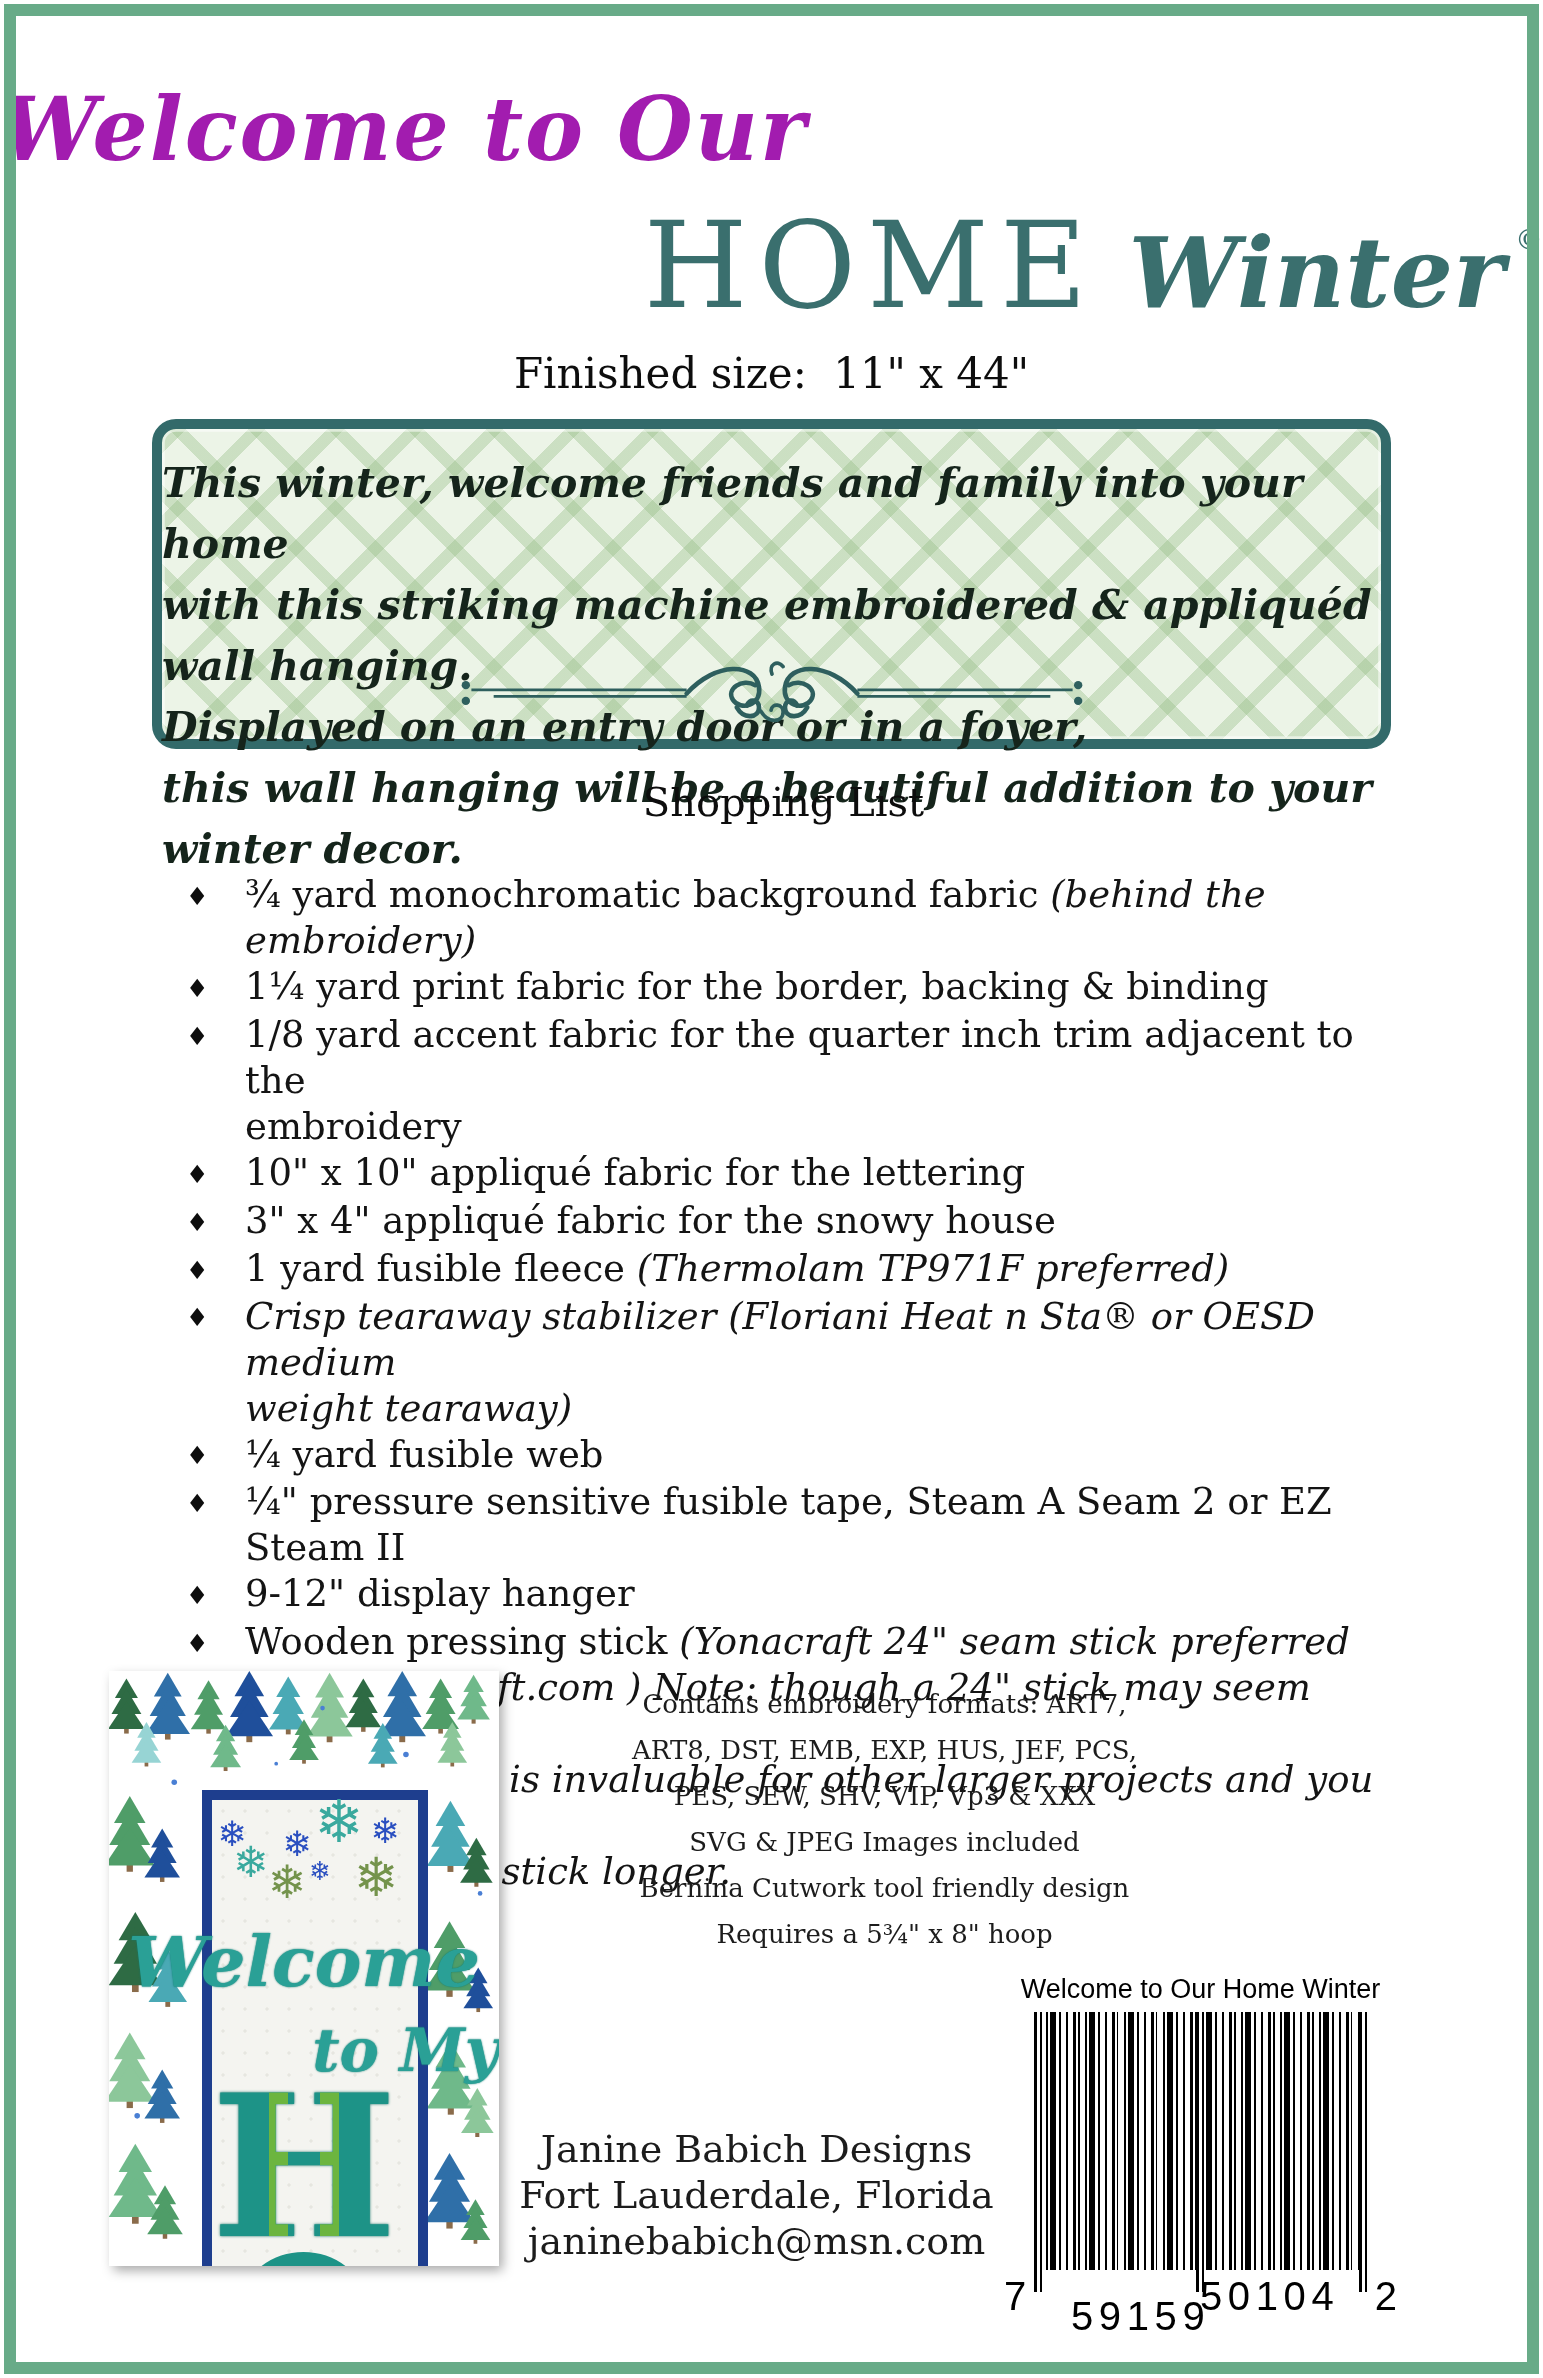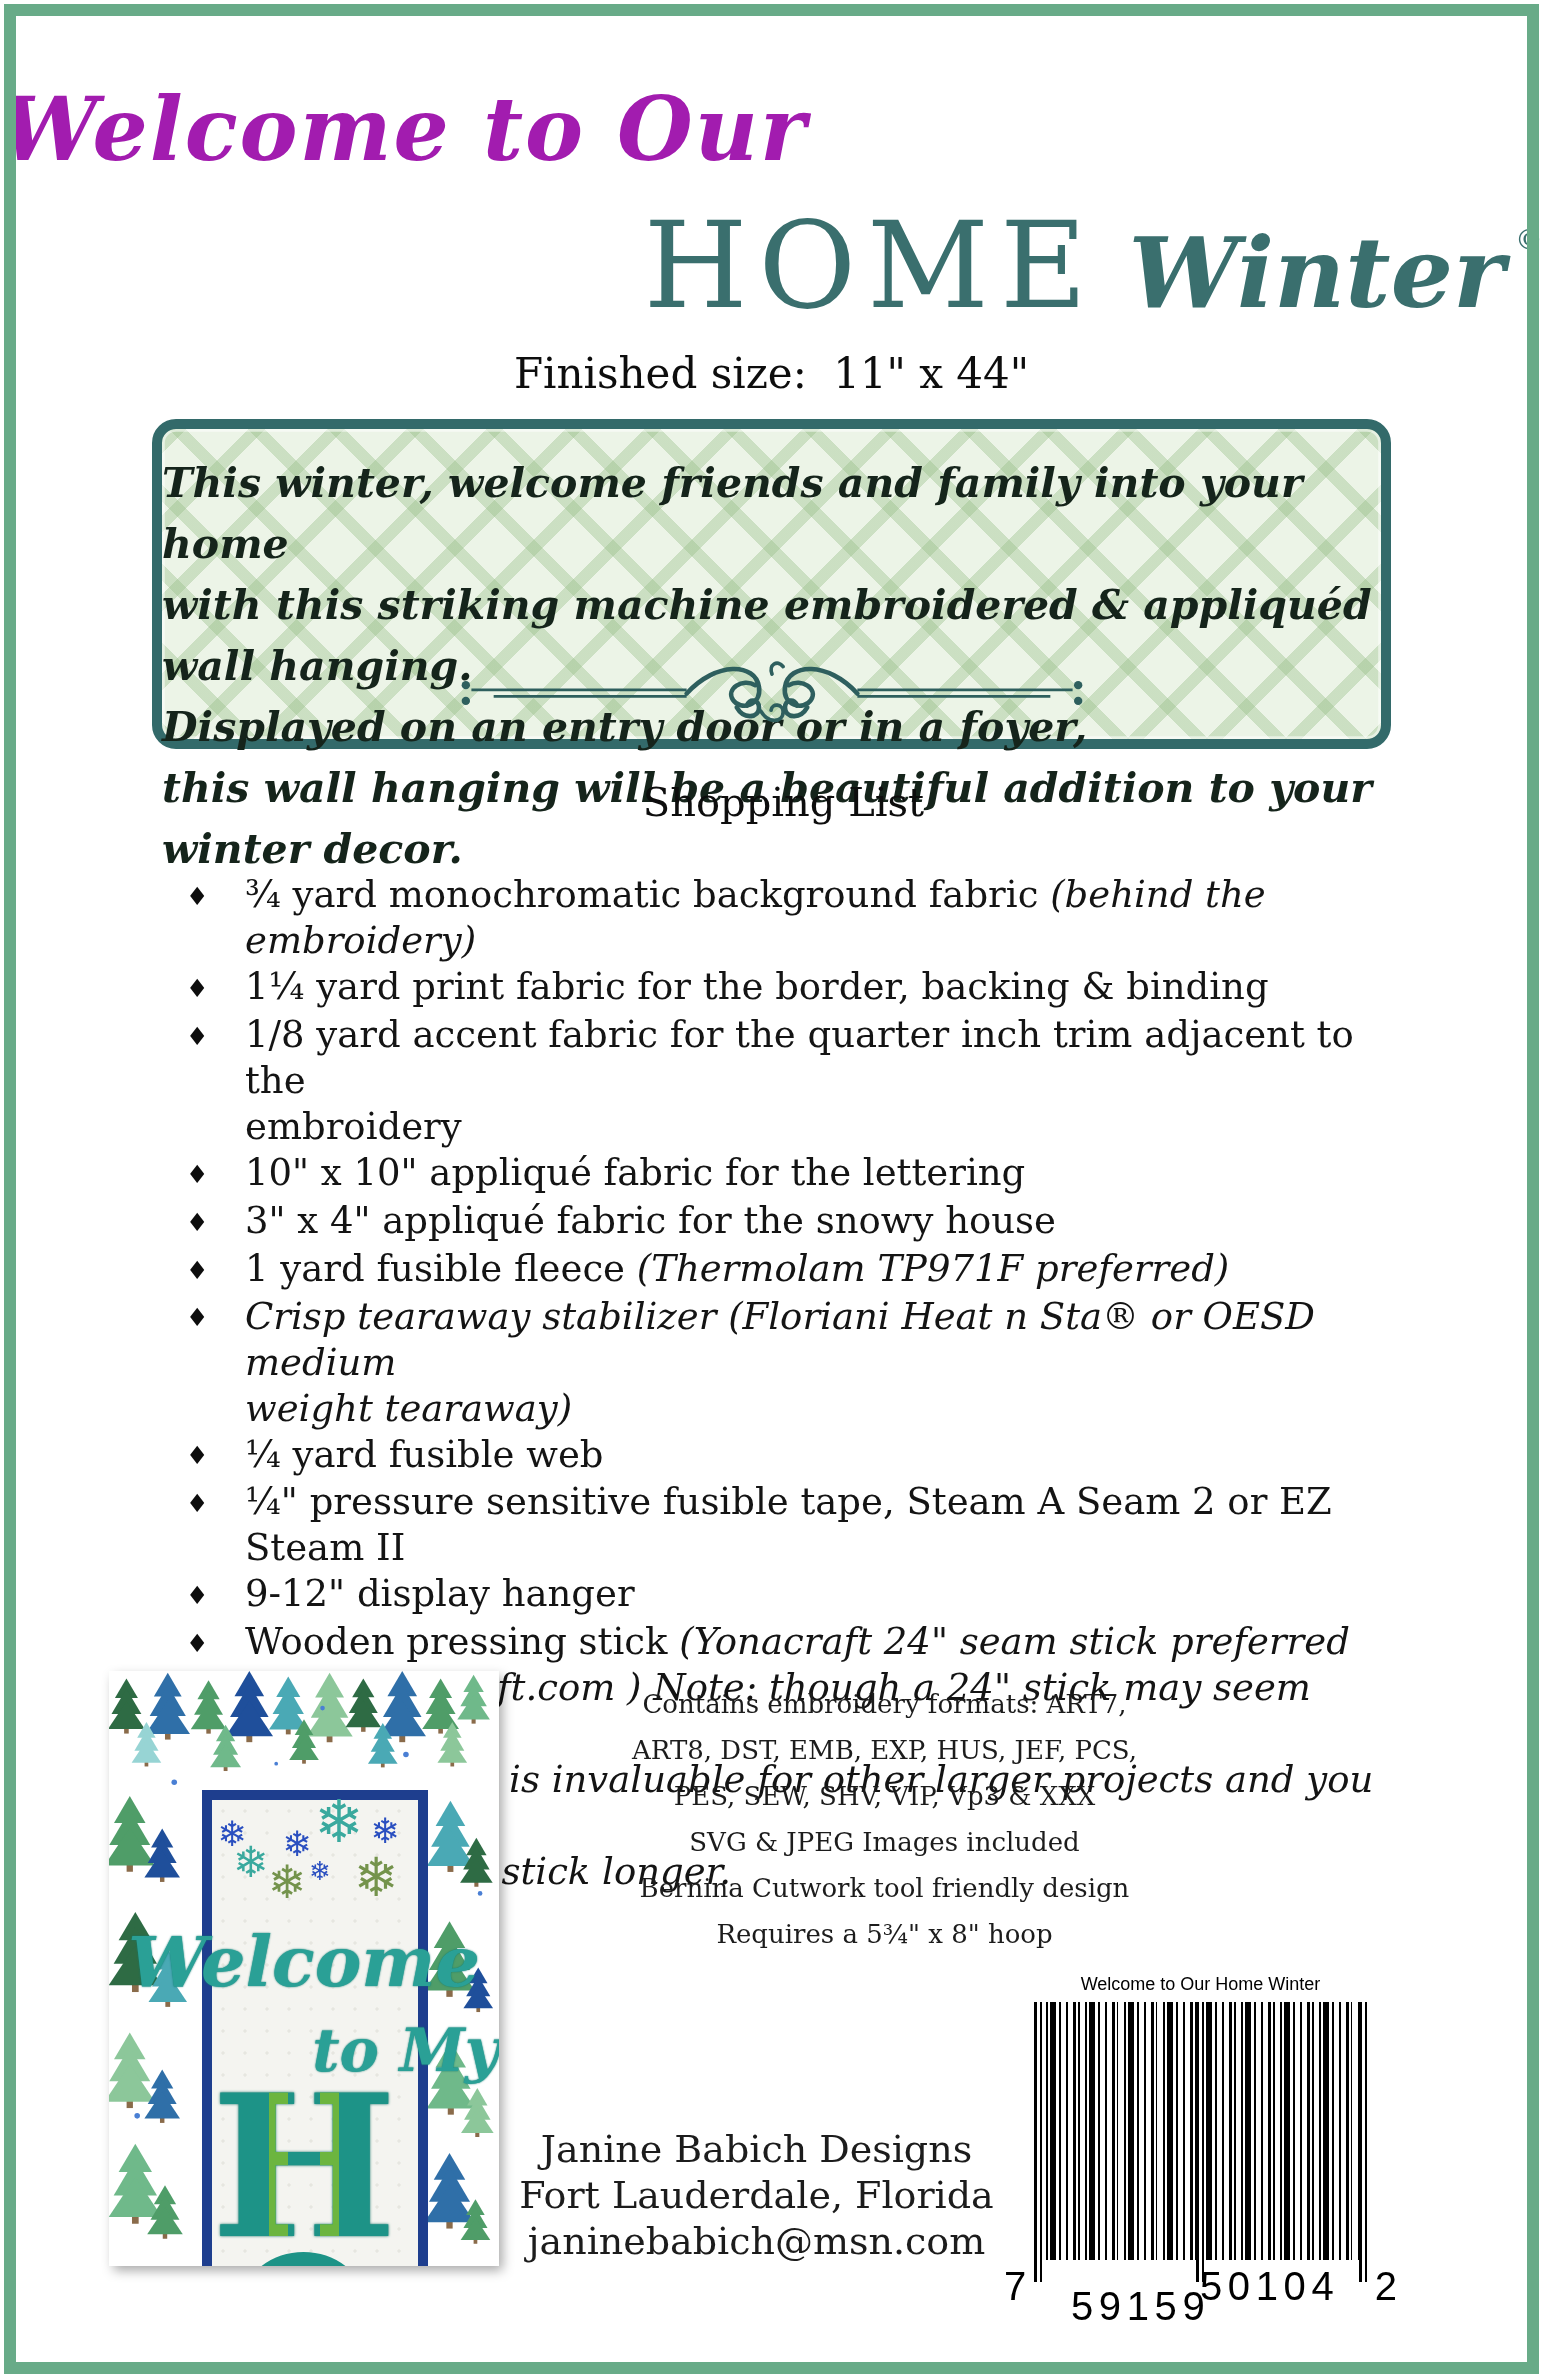--- a/index.html
+++ b/index.html
@@ -64,21 +64,21 @@
     border:16.7px solid #1d9387;border-radius:50%;box-sizing:border-box;}
 
   
   .formats{position:absolute;left:508px;top:1681px;width:753px;text-align:center;
     font-size:26px;line-height:46px;color:#1c1c1c;}
   .contact{position:absolute;left:519px;top:2126px;width:475px;text-align:center;
     font-size:38px;line-height:46px;color:#1c1c1c;}
 
   
   .barcode{position:absolute;left:1004px;top:1974px;width:393px;font-family:"Liberation Sans",sans-serif;}
-  .bc-label{text-align:center;font-size:18px;color:#000;margin-bottom:7.4px;}
+  .bc-label{text-align:center;font-size:27px;color:#000;margin-bottom:7.4px;}
   .upc{position:relative;height:306px;}
   .bars{position:absolute;left:30px;right:30px;top:0;height:258px;
     background:repeating-linear-gradient(90deg,#000 0 2.8px,#fff 2.8px 4.6px,#000 4.6px 6.5px,#fff 6.5px 12px,
       #000 12px 14px,#fff 14px 16px,#000 16px 22px,#fff 22px 25px,#000 25px 27px,#fff 27px 32px,
       #000 32px 34px,#fff 34px 39px);}
   .guard{position:absolute;top:0;height:280px;width:8.3px;
     background:linear-gradient(90deg,#000 0 2.8px,#fff 2.8px 5.6px,#000 5.6px 8.3px);}
   .guard.gl{left:30px;} .guard.gm{left:50%;margin-left:-4.6px;} .guard.gr{right:30px;}
   .bc-digits{position:absolute;top:256px;left:0;right:0;height:50px;font-size:40px;color:#000;}
   .bc-digits .dl{position:absolute;left:0;top:5.6px;}

